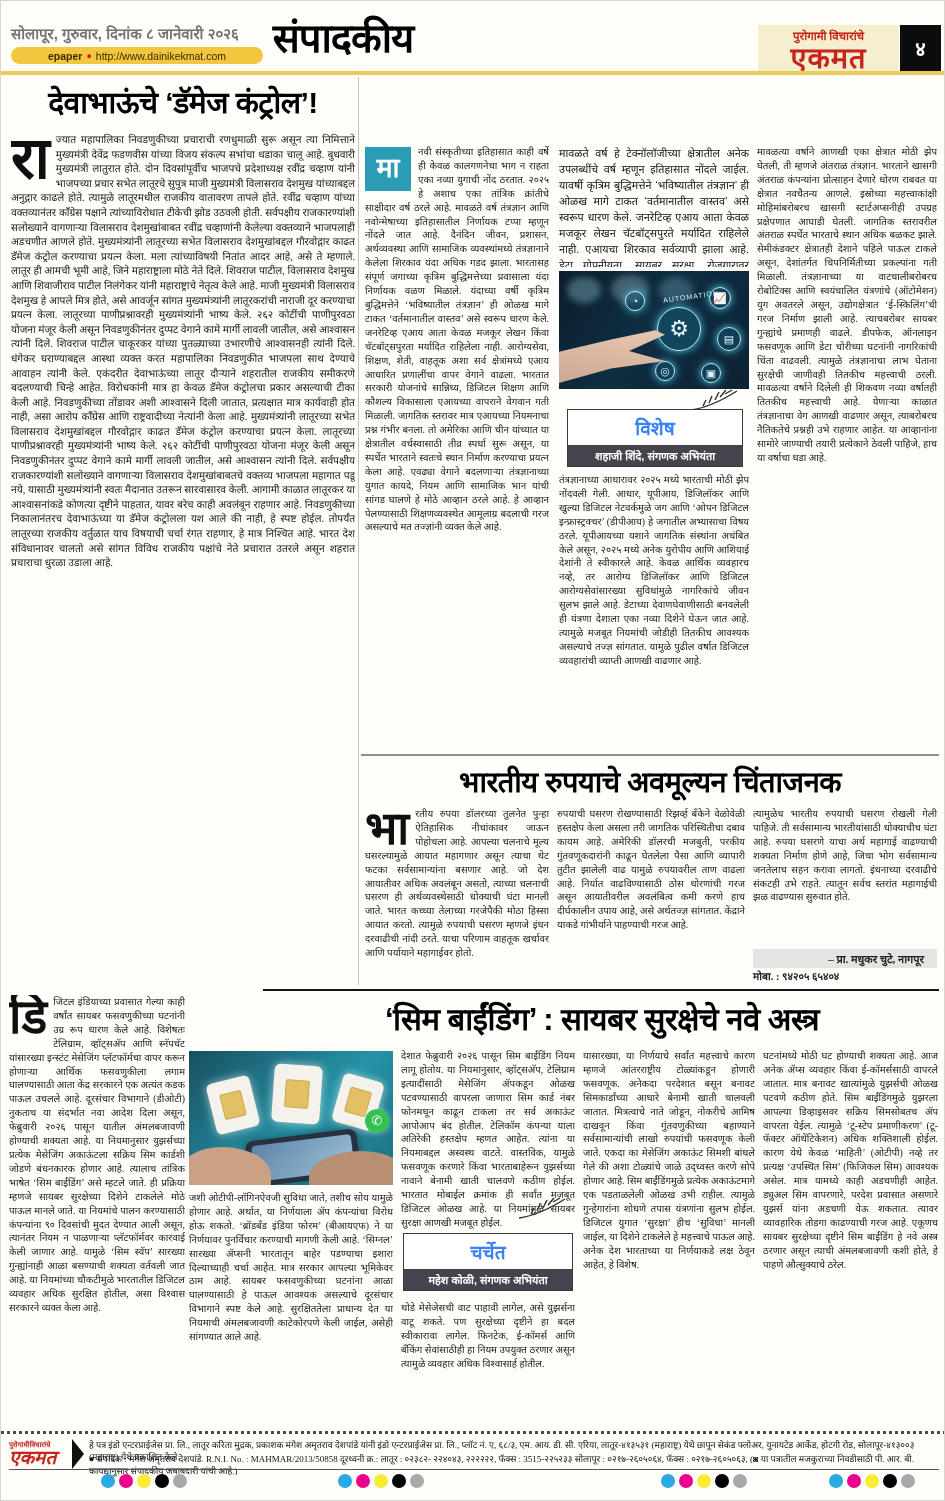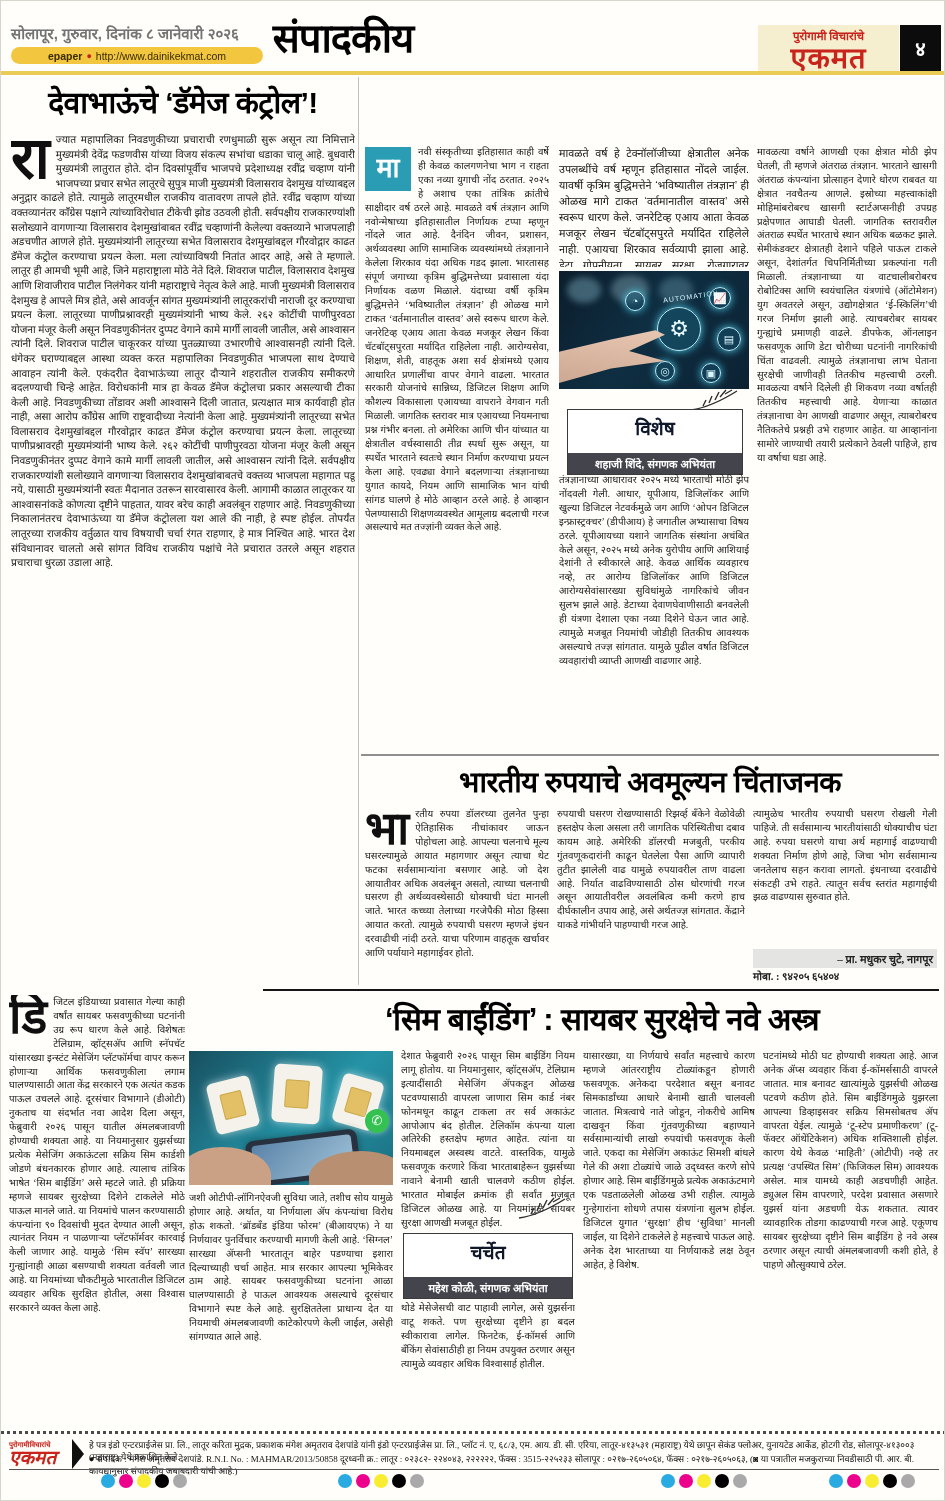--- a/index.html
+++ b/index.html
@@ -26,26 +26,26 @@
   .dc-box { float:left; width:46px; height:44px; background:#2a9db4; color:#fff; font-family:"Liberation Sans",sans-serif; font-weight:bold; font-size:27px; display:flex; align-items:center; justify-content:center; margin:2px 7px 2px 0; }
 
   .vrule { position:absolute; width:1px; background:#c4c2ba; }
   .hrule { position:absolute; background:#999; }
 
   
   .intro { position:absolute; font-family:"Liberation Sans",sans-serif; font-size:10.8px; line-height:16px; color:#111; text-align:justify; overflow:hidden; }
 
   
   .feature-box { position:absolute; background:#fff; border:1.5px solid #3a3a3a; text-align:center; }
-  .fb-label { font-family:"Liberation Sans",sans-serif; font-weight:bold; font-size:19px; padding:5px 0 4px; color:#0f172a; }
-  .fb-author { background:#44444d; color:#fff; font-family:"Liberation Sans",sans-serif; font-weight:bold; font-size:11px; padding:3px 2px;margin-top:8px; }
+  .fb-label { font-family:"Liberation Sans",sans-serif; font-weight:bold; font-size:19px; padding:5px 0 4px; color:#3b82f6; }
+  .fb-author { background:#44444d; color:#fff; font-family:"Liberation Sans",sans-serif; font-weight:bold; font-size:11px; padding:3px 2px; }
   .ornament { position:absolute; }
 
   
-  .byline-bar { position:absolute; background:#e4e4e2; color:#222; font-weight:bold; font-size:11px; text-align:right; padding:2px 4px; font-family:"Liberation Serif",serif; }
+  .byline-bar { position:absolute; background:#e4e4e2; color:#222; font-weight:bold; font-size:11px; text-align:right; padding:2px 13px; font-family:"Liberation Serif",serif; }
   .mobile-line { position:absolute; font-weight:bold; font-size:10.5px; color:#222; text-align:left; }
 
   
   .tech-img { position:absolute; left:558px; top:270px; width:190px; height:118px; background:linear-gradient(125deg,#0b1d2c 0%,#0f2e42 45%,#0c2233 100%); overflow:hidden; }
   .tech-img .blur1 { position:absolute; left:8px; top:6px; width:34px; height:26px; border-radius:50%; background:#9fd8e8; opacity:.35; filter:blur(3px); }
   .tech-img .blur2 { position:absolute; left:52px; top:4px; width:38px; height:28px; border-radius:50%; background:#bce6f0; opacity:.3; filter:blur(3px); }
   .tech-img .blur3 { position:absolute; left:100px; top:6px; width:34px; height:26px; border-radius:50%; background:#9fd8e8; opacity:.25; filter:blur(3px); }
   .hud { position:absolute; border:1.5px solid #bfeffb; border-radius:50%; box-shadow:0 0 8px #4fd2ef; }
   .hud-main { left:98px; top:36px; width:44px; height:44px; background:rgba(30,120,150,.35); display:flex; align-items:center; justify-content:center; color:#eafcff; font-size:22px; }
   .hud-s { display:flex; align-items:center; justify-content:center; color:#d9f7ff; font-size:11px; background:rgba(25,100,130,.4); }

